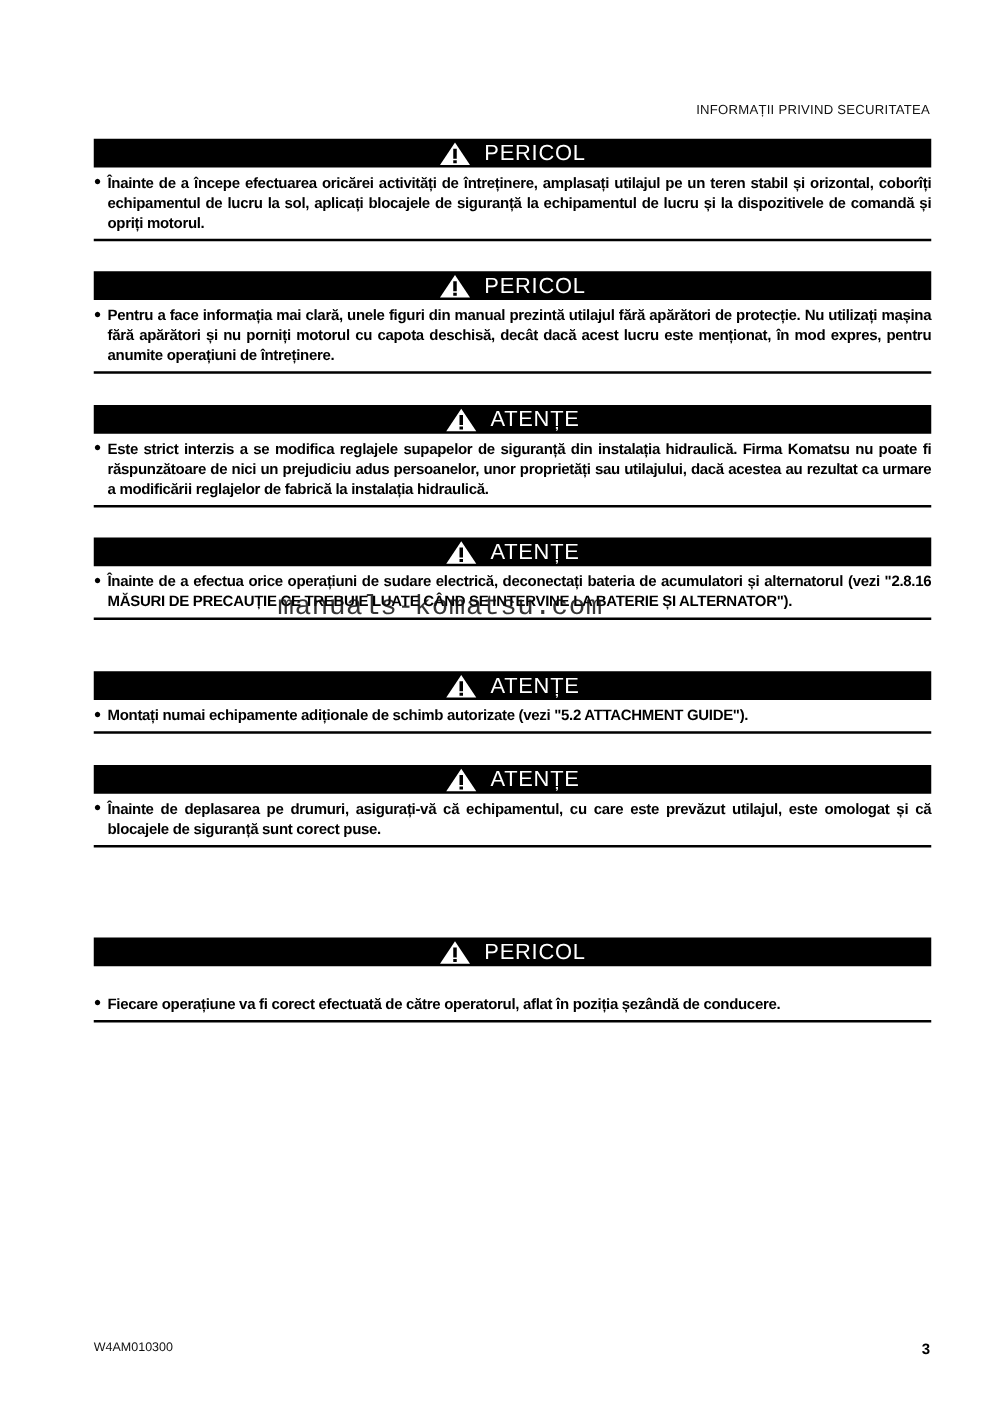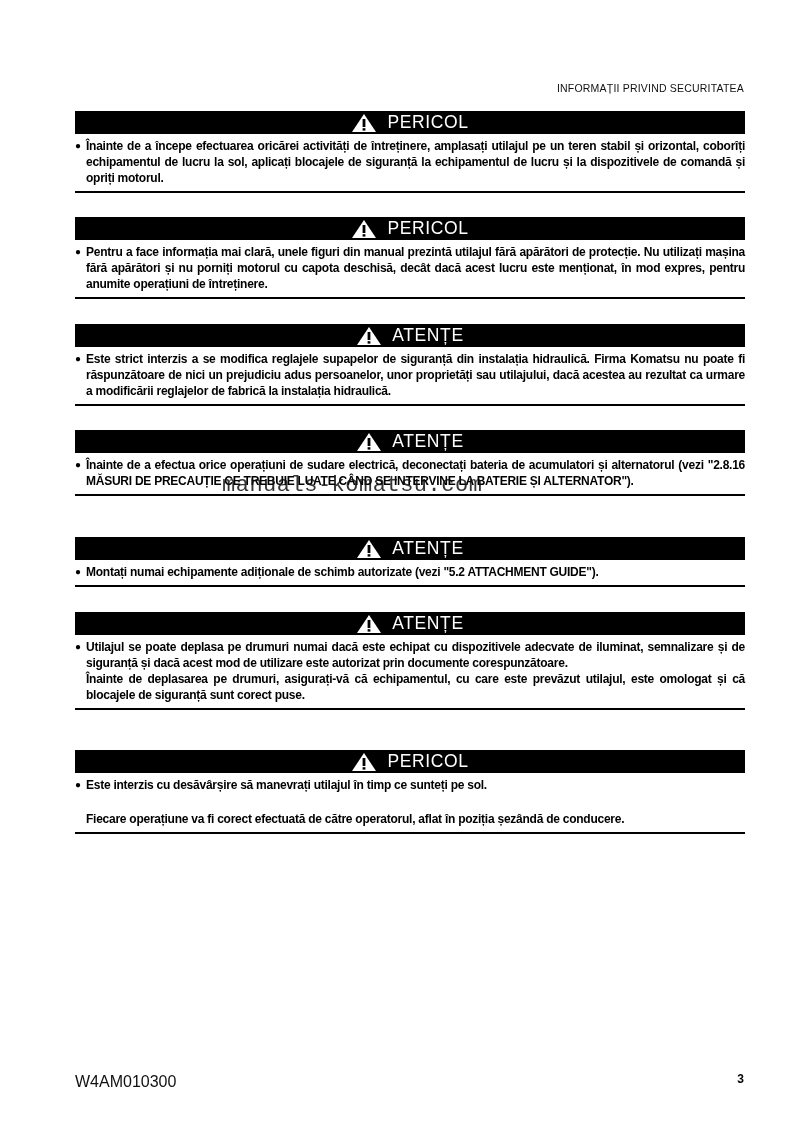--- a/index.html
+++ b/index.html
@@ -82,21 +82,21 @@
       color: #111;
       letter-spacing: 0.5px;
       pointer-events: none;
       font-family: Liberation Mono, monospace;
       opacity: 0.85;
     }
     .footer-code {
       position: absolute;
       left: 75px;
       top: 1073px;
-      font-size: 16px;
+      font-size: 10px;
       color: #111;
       text-align: right;
     }
     .page-number {
       position: absolute;
       right: 49px;
       top: 1072px;
       font-size: 12px;
       font-weight: bold;
     }
@@ -196,39 +196,37 @@
     <svg class="warn-icon" viewBox="0 0 26 20">
         <polygon points="13,1 25,19 1,19" fill="#fff"></polygon>
         <rect x="11.6" y="6" width="2.8" height="8" fill="#000"></rect>
         <rect x="11.6" y="15.2" width="2.8" height="2.4" fill="#000"></rect>
       </svg>
     <span class="signal-word">ATENȚE</span>
   </div>
   <div class="block-body">
     <div class="bullet-item">
       <span class="bullet">●</span>
-      <p>Utilajul se poate deplasa pe drumuri numai dacă este echipat cu dispozitivele adecvate de iluminat, semnalizare și de siguranță și dacă acest mod de utilizare este autorizat prin documente corespunzătoare.</p>
       <p>Înainte de deplasarea pe drumuri, asigurați-vă că echipamentul, cu care este prevăzut utilajul, este omologat și că blocajele de siguranță sunt corect puse.</p>
     </div>
   </div>
 </div>
 
 <div class="safety-block" style="top:750px;">
   <div class="signal-bar">
     <svg class="warn-icon" viewBox="0 0 26 20">
         <polygon points="13,1 25,19 1,19" fill="#fff"></polygon>
         <rect x="11.6" y="6" width="2.8" height="8" fill="#000"></rect>
         <rect x="11.6" y="15.2" width="2.8" height="2.4" fill="#000"></rect>
       </svg>
     <span class="signal-word">PERICOL</span>
   </div>
   <div class="block-body">
     <div class="bullet-item">
       <span class="bullet">●</span>
-      <p style="text-align:left;">Este interzis cu desăvârșire să manevrați utilajul în timp ce sunteți pe sol.</p>
       <p style="text-align:left;margin-top:18px;">Fiecare operațiune va fi corect efectuată de către operatorul, aflat în poziția șezândă de conducere.</p>
     </div>
   </div>
 </div>
 
 <div class="watermark">manuals-komatsu.com</div>
 
 <div class="footer-code">W4AM010300</div>
 <div class="page-number">3</div>
 

